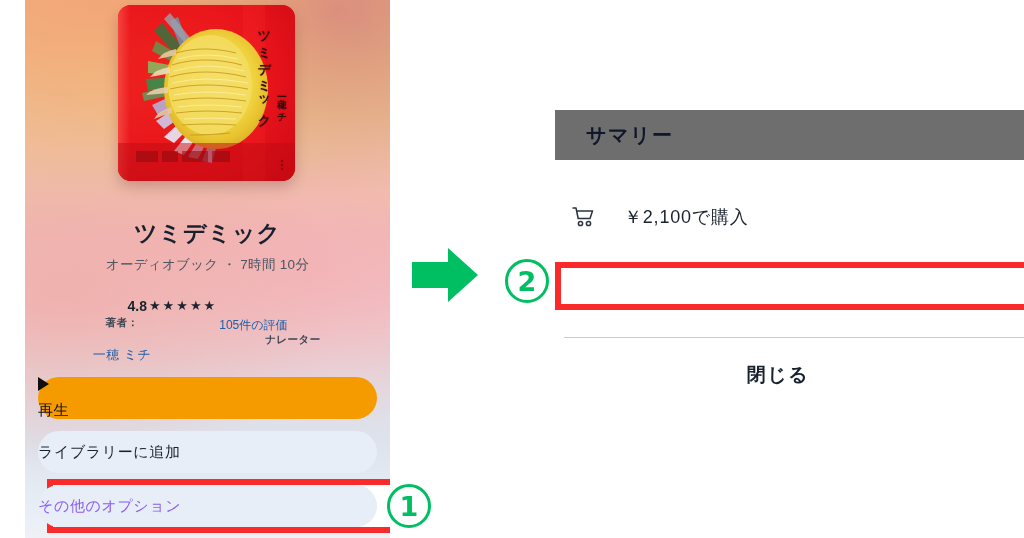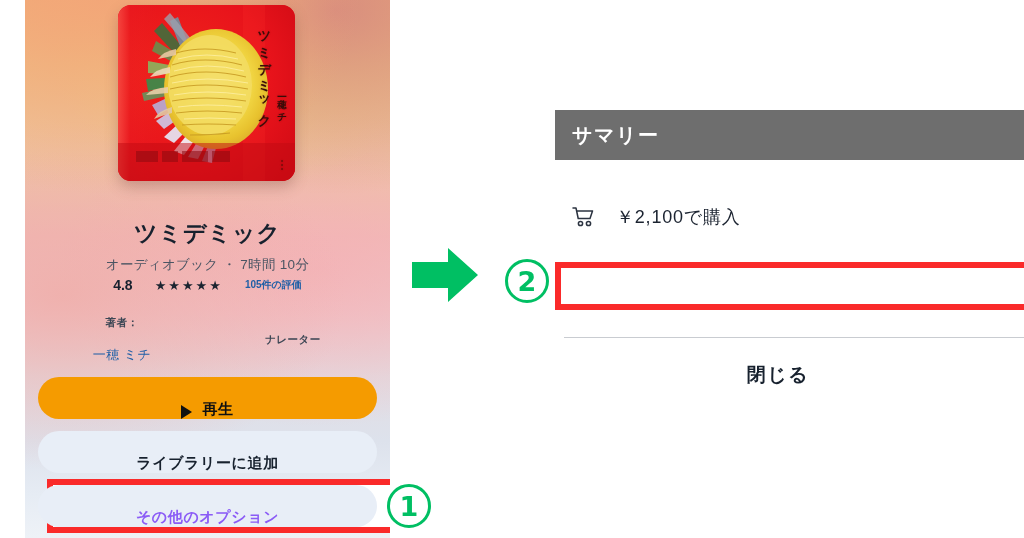--- a/index.html
+++ b/index.html
@@ -84,26 +84,26 @@
     color: #4b5563;
     letter-spacing: 0.3px;
   }
   #rating-row {
     position: absolute;
     left: 0; right: 0;
     top: 277px;
     display: flex;
     justify-content: center;
     align-items: center;
-    gap: 22px;
+    gap: 2px;
     font-size: 14px;
   }
   #rating-score { font-weight: 700; color: #17212e; }
   #rating-stars { color: #1b2430; font-size: 13px; letter-spacing: 2px; }
-  #rating-count { color: #1f5fa6; font-weight: 700; font-size: 10px; }
+  #rating-count { color: #1f5fa6; font-weight: 400; font-size: 12px; margin-top: 40px; }
 
   #credits-row {
     position: absolute;
     left: 12px; right: 12px;
     top: 316px;
     display: flex;
     align-items: center;
   }
   .credit-col {
     flex: 1;
@@ -113,26 +113,27 @@
   .credit-name { margin-top: 16px; font-size: 13px; color: #1f5fa6; font-weight: 400; letter-spacing: 0.5px; }
   #credits-divider { width: 1px; background: #aeb6c0; margin: 2px 0 2px 0; }
 
   .pill-btn {
     position: absolute;
     left: 13px;
     width: 339px;
     height: 42px;
     border-radius: 21px;
     display: flex;
-    align-items: flex-end;
+    align-items: flex-start;
     justify-content: center;
     font-size: 15px;
-    font-weight: 700;
+    font-weight: 400;
     letter-spacing: 0.6px;
     box-sizing: border-box;
+    flex-direction: column;
   }
   #btn-play { top: 377px; background: #f59b00; color: #101010; gap: 10px; }
   #play-triangle {
     width: 0; height: 0;
     border-left: 11px solid #101010;
     border-top: 7px solid transparent;
     border-bottom: 7px solid transparent;
   }
   #btn-library { top: 431px; background: #e8eef7; color: #17212e; }
   #btn-more { top: 485px; background: #e8eef7; color: #8b5cf6; }
@@ -193,23 +194,23 @@
   }
   #summary-header {
     position: absolute;
     left: 15px;
     top: 110px;
     right: 0;
     height: 50px;
     background: #6e6e6e;
     display: flex;
     align-items: center;
-    padding-left: 17px;
-    box-sizing: border-box;
-    color: #ffffff;
+    padding-left: 31px;
+    box-sizing: border-box;
+    color: #0f172a;
     font-size: 20px;
     font-weight: 700;
     letter-spacing: 1.5px;
   }
 
   .menu-row {
     position: absolute;
     left: 24px;
     right: 0;
     height: 40px;
@@ -219,21 +220,21 @@
   #row-purchase { top: 197px; }
   #row-wishlist { top: 266px; z-index: 5; }
   .menu-icon {
     width: 40px;
     display: flex;
     align-items: center;
     justify-content: center;
     flex: 0 0 40px;
   }
   .menu-label {
-    margin-left: 12px;
+    margin-left: 20px;
     font-size: 18px;
     color: #1b2330;
     letter-spacing: 0.8px;
   }
 
   #highlight-2 {
     position: absolute;
     left: 15px;
     top: 262px;
     right: -10px;

